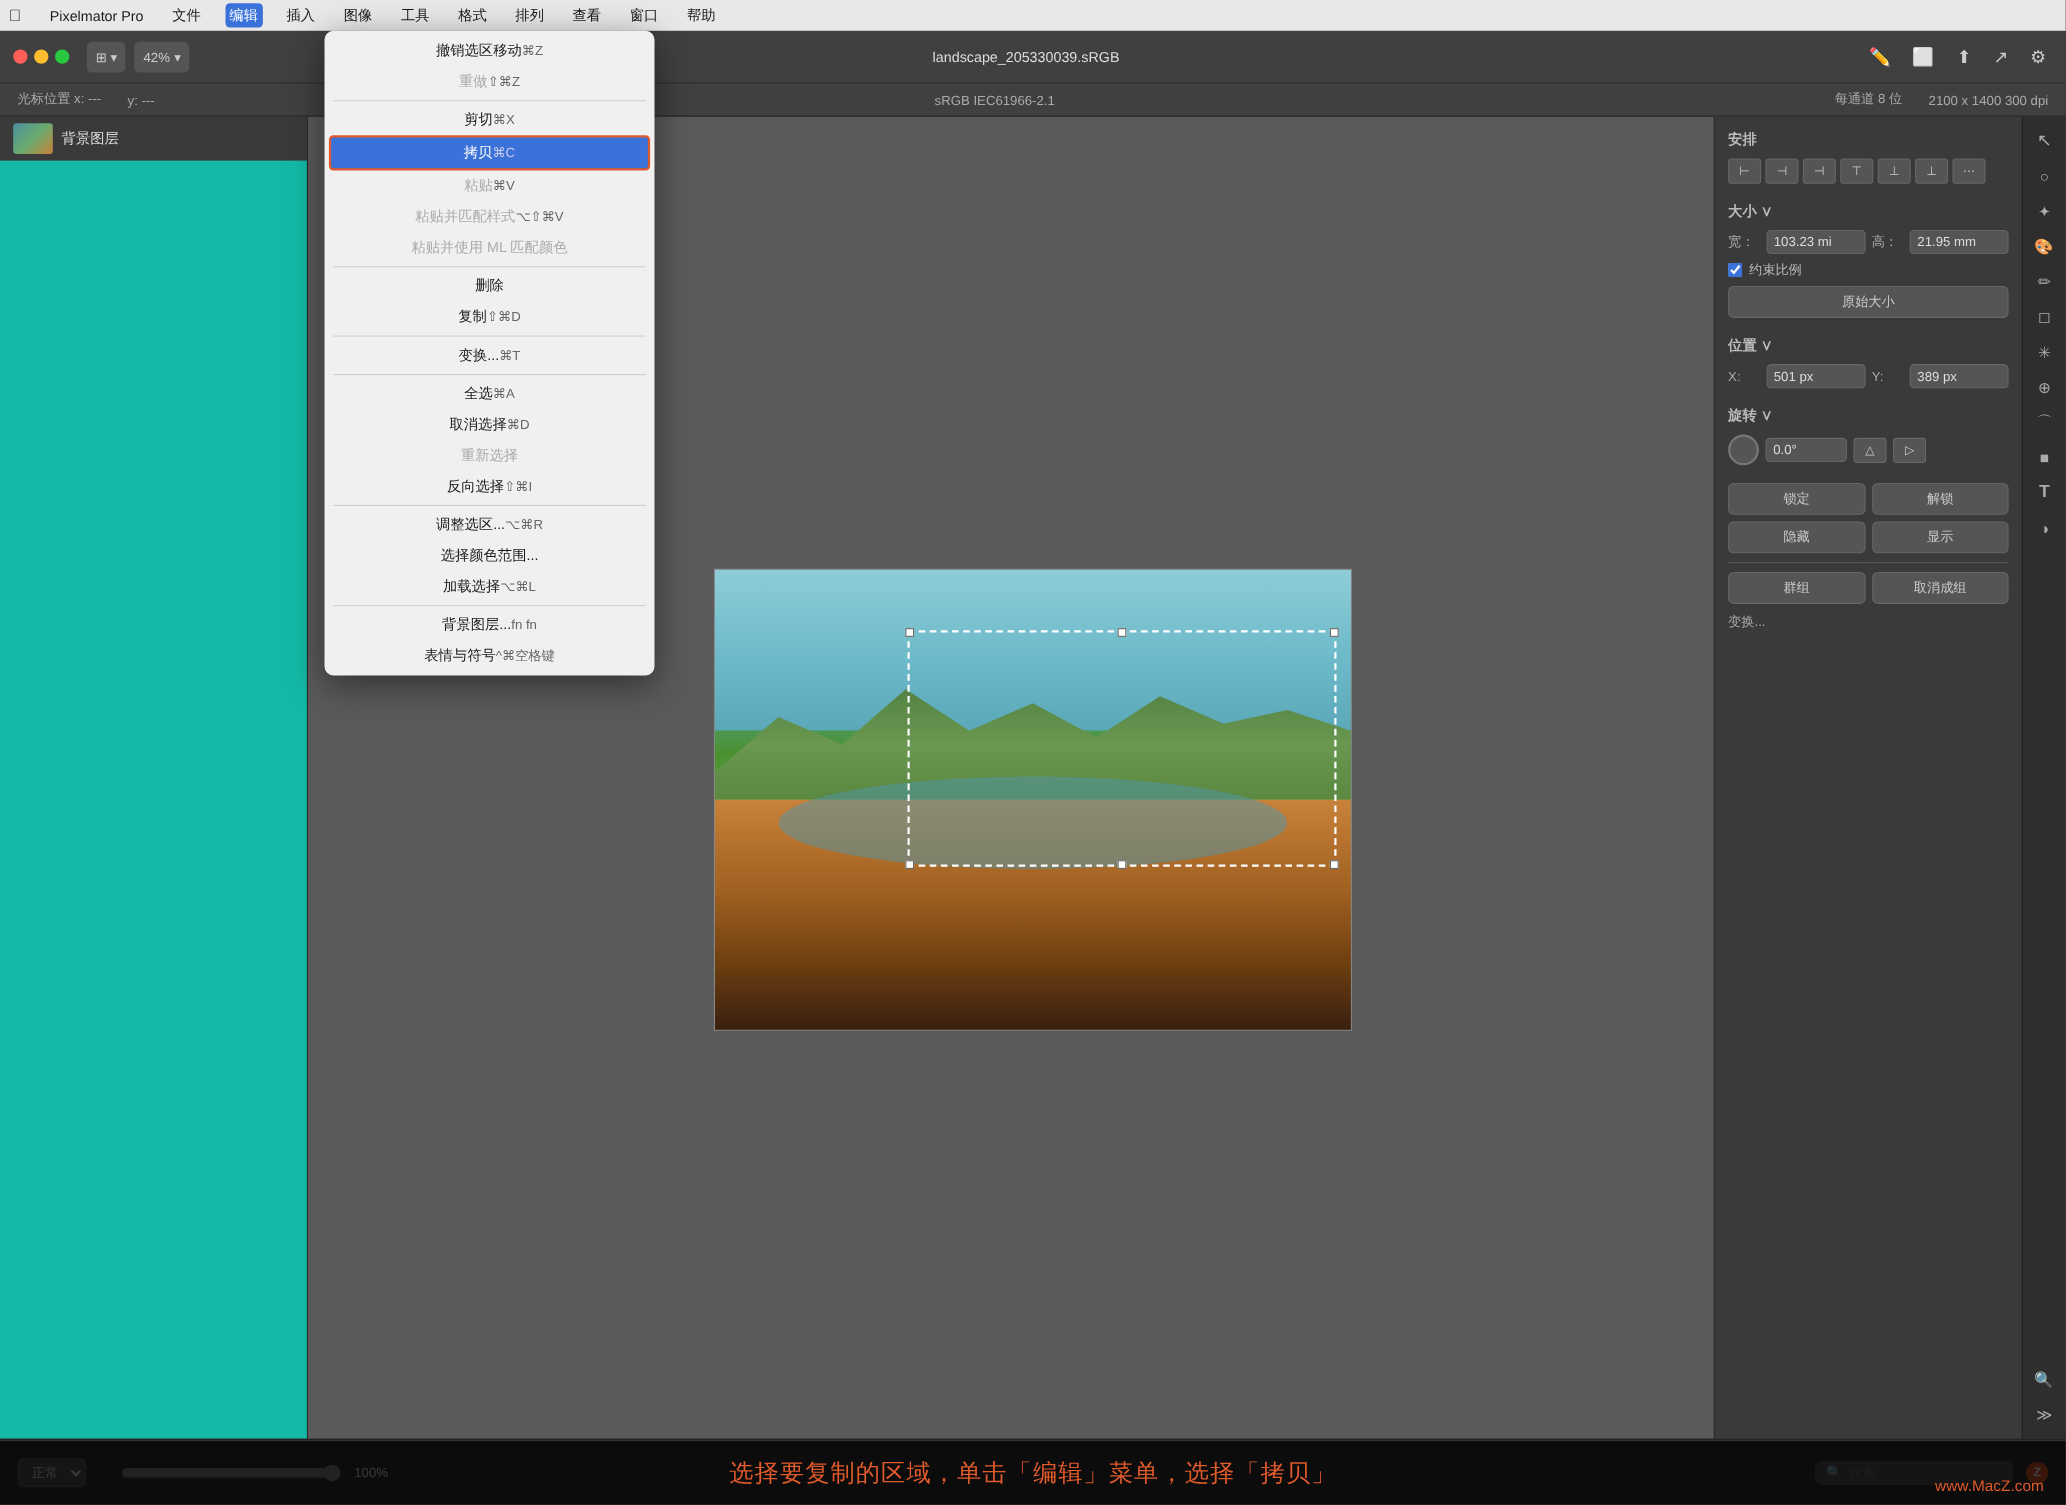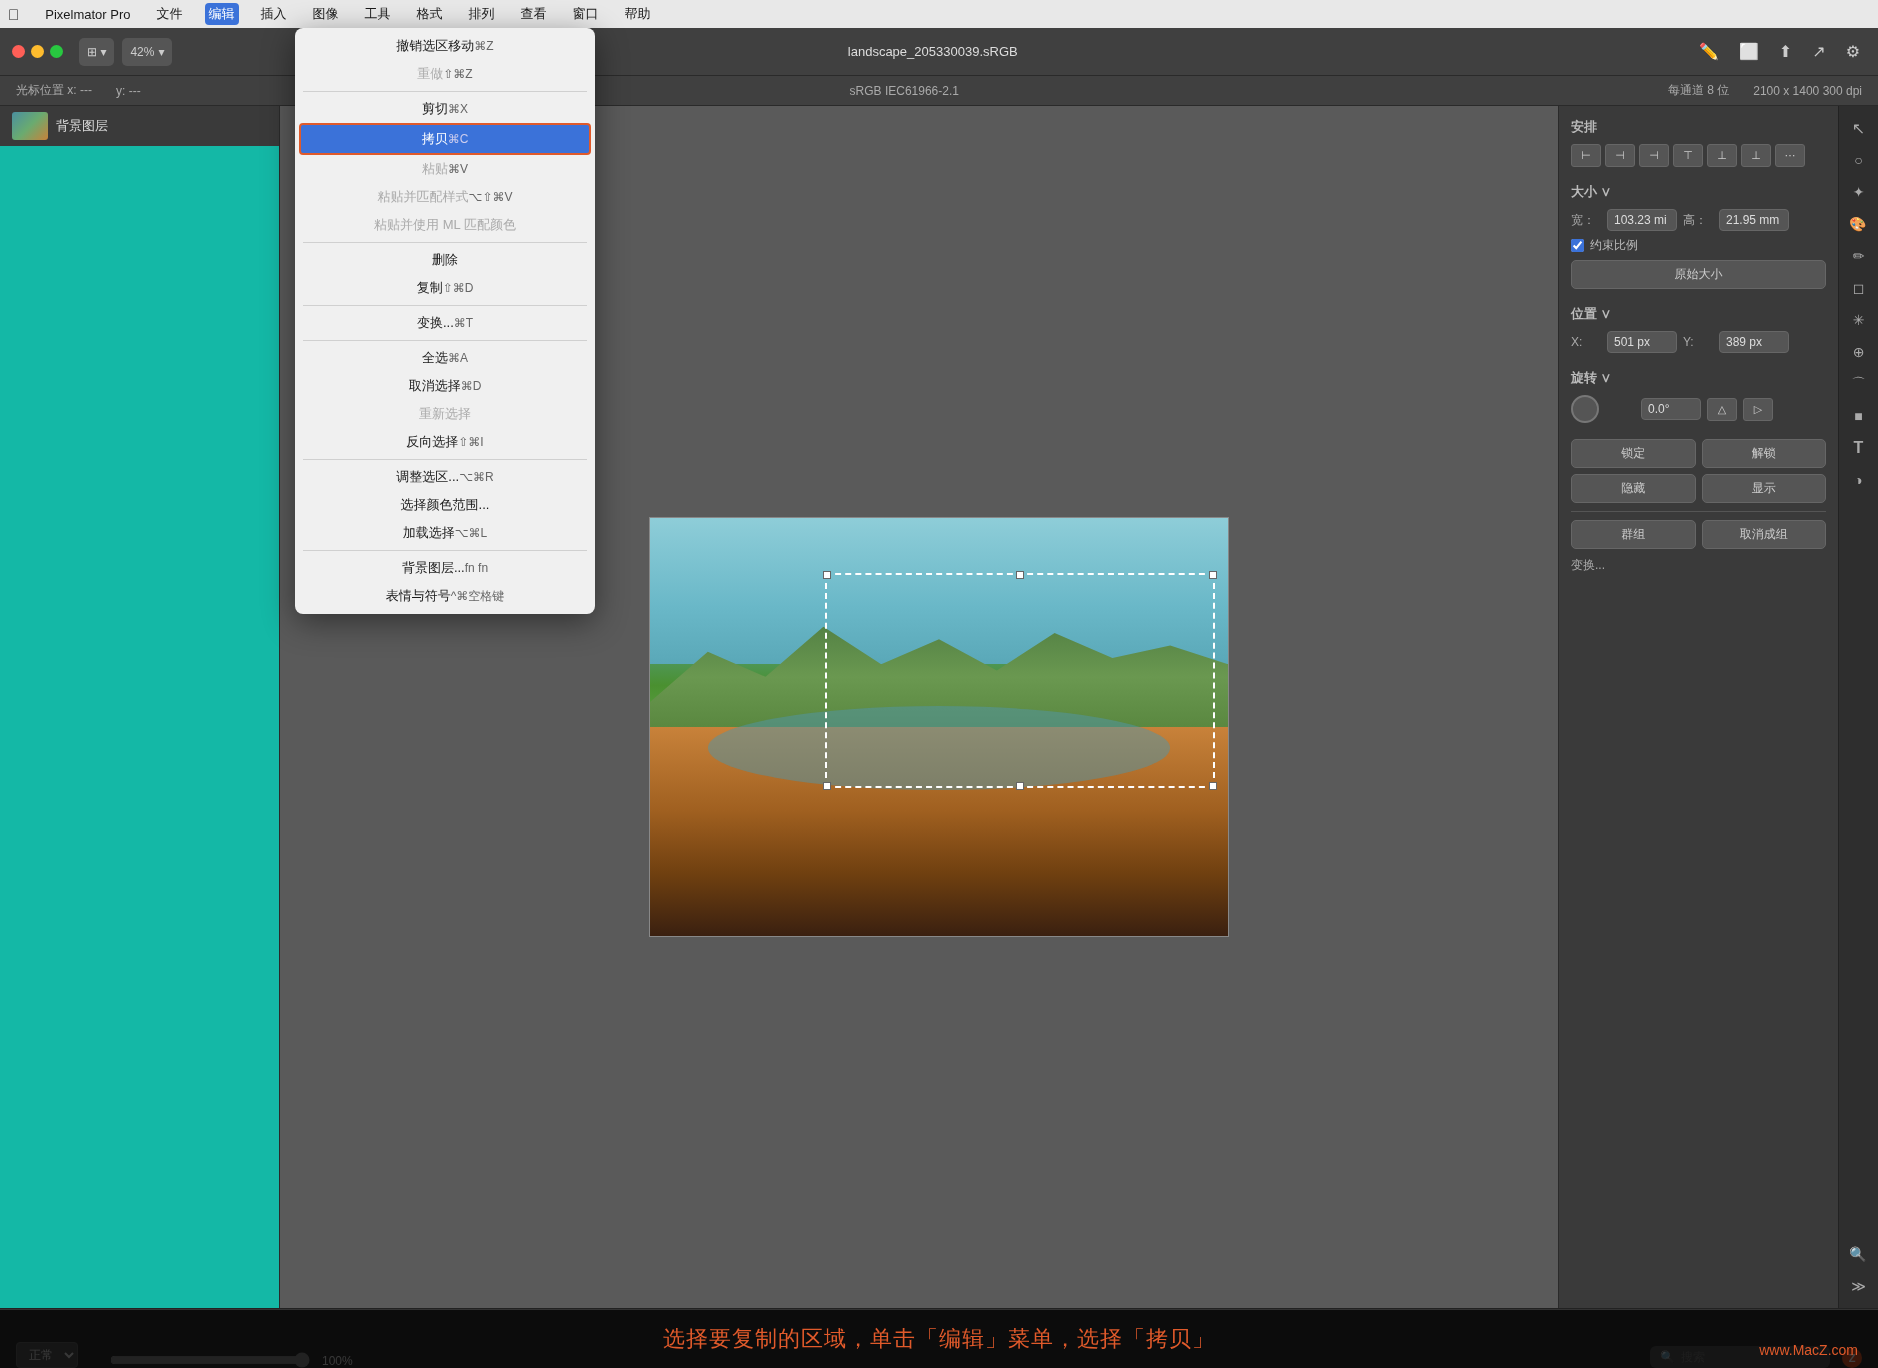--- a/index.html
+++ b/index.html
@@ -197,21 +197,21 @@
       font-size: 12px;
       width: 30px;
     }
     .panel-input {
       background: #555;
       border: 1px solid #666;
       border-radius: 4px;
       color: #ddd;
       font-size: 12px;
       padding: 3px 6px;
-      width: 70px;
+      width: 90px;
     }
     .panel-btn {
       background: #555;
       border: 1px solid #666;
       border-radius: 5px;
       color: #ccc;
       font-size: 12px;
       padding: 5px 12px;
       cursor: pointer;
       flex: 1;
@@ -272,21 +272,21 @@
     }
 
     
     .bottombar {
       position: absolute;
       bottom: 0; left: 0; right: 0;
       height: 60px;
       background: #333;
       border-top: 1px solid #222;
       display: flex;
-      align-items: flex-end;
+      align-items: center;
       padding: 0 16px;
       gap: 12px;
       z-index: 100;
     }
     .blend-select {
       background: #555;
       border: 1px solid #666;
       border-radius: 4px;
       color: #ddd;
       font-size: 12px;
@@ -494,21 +494,21 @@
       <input class="panel-input" type="text" value="501 px" style="">
       <span class="panel-label">Y:</span>
       <input class="panel-input" type="text" value="389 px" style="">
     </div>
   </div>
 
   <div class="panel-section">
     <div class="panel-title">旋转 ∨</div>
     <div class="panel-row">
       <div style="width:28px;height:28px;background:#555;border-radius:50%;border:2px solid #777;"></div>
-      <input class="panel-input" type="text" style="width: 60px; margin-left: 36px;" value="0.0°">
+      <input class="panel-input" type="text" style="width: 74px;" value="0.0°">
       <button class="arrange-icon-btn">△</button>
       <button class="arrange-icon-btn">▷</button>
     </div>
   </div>
 
   <div class="panel-row">
     <button class="panel-btn">锁定</button>
     <button class="panel-btn">解锁</button>
   </div>
 

